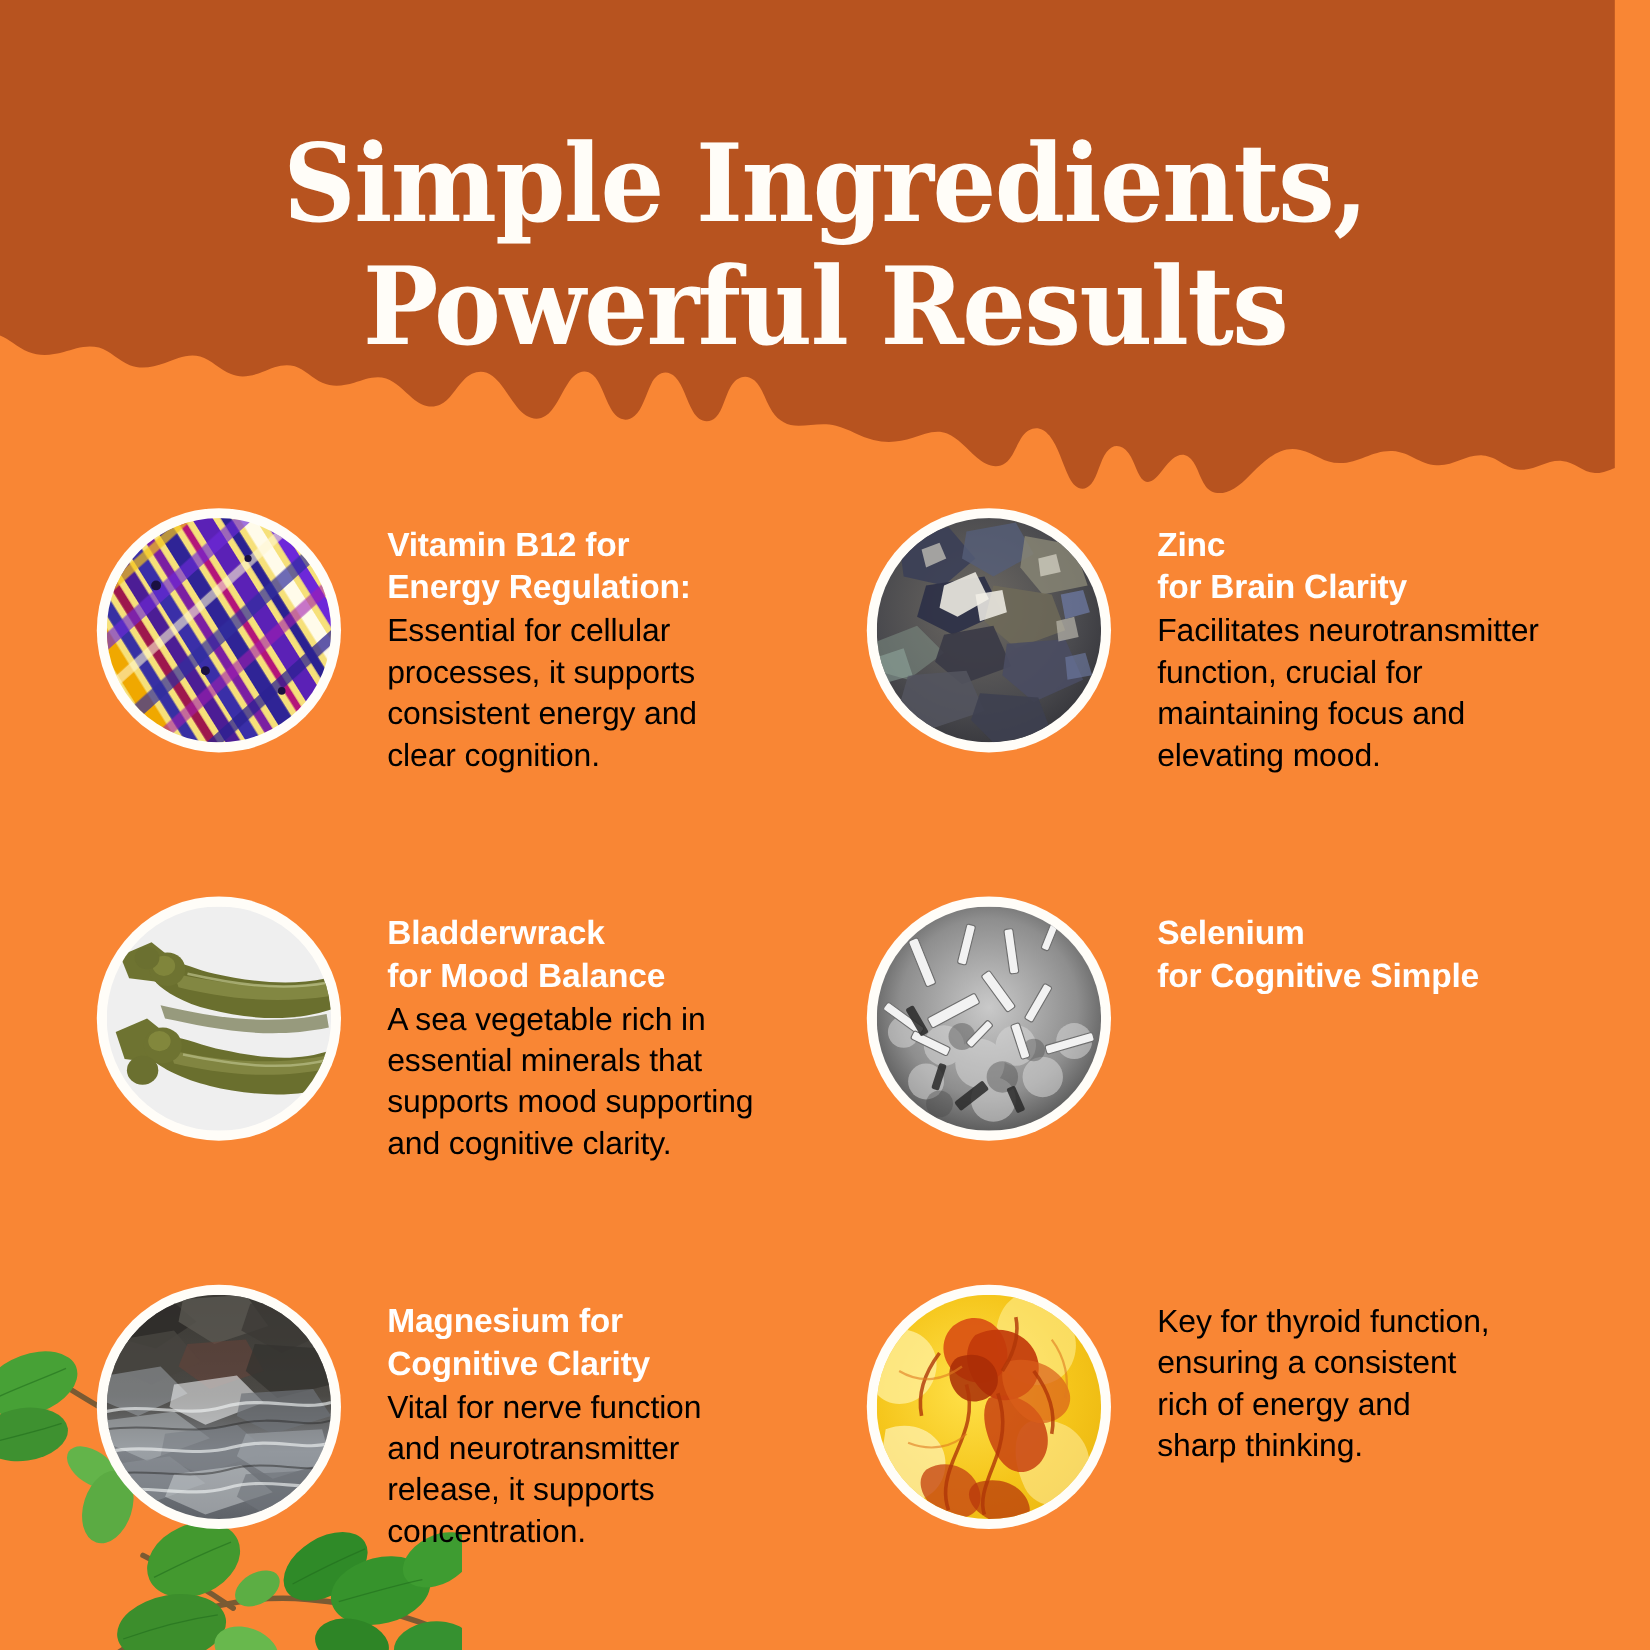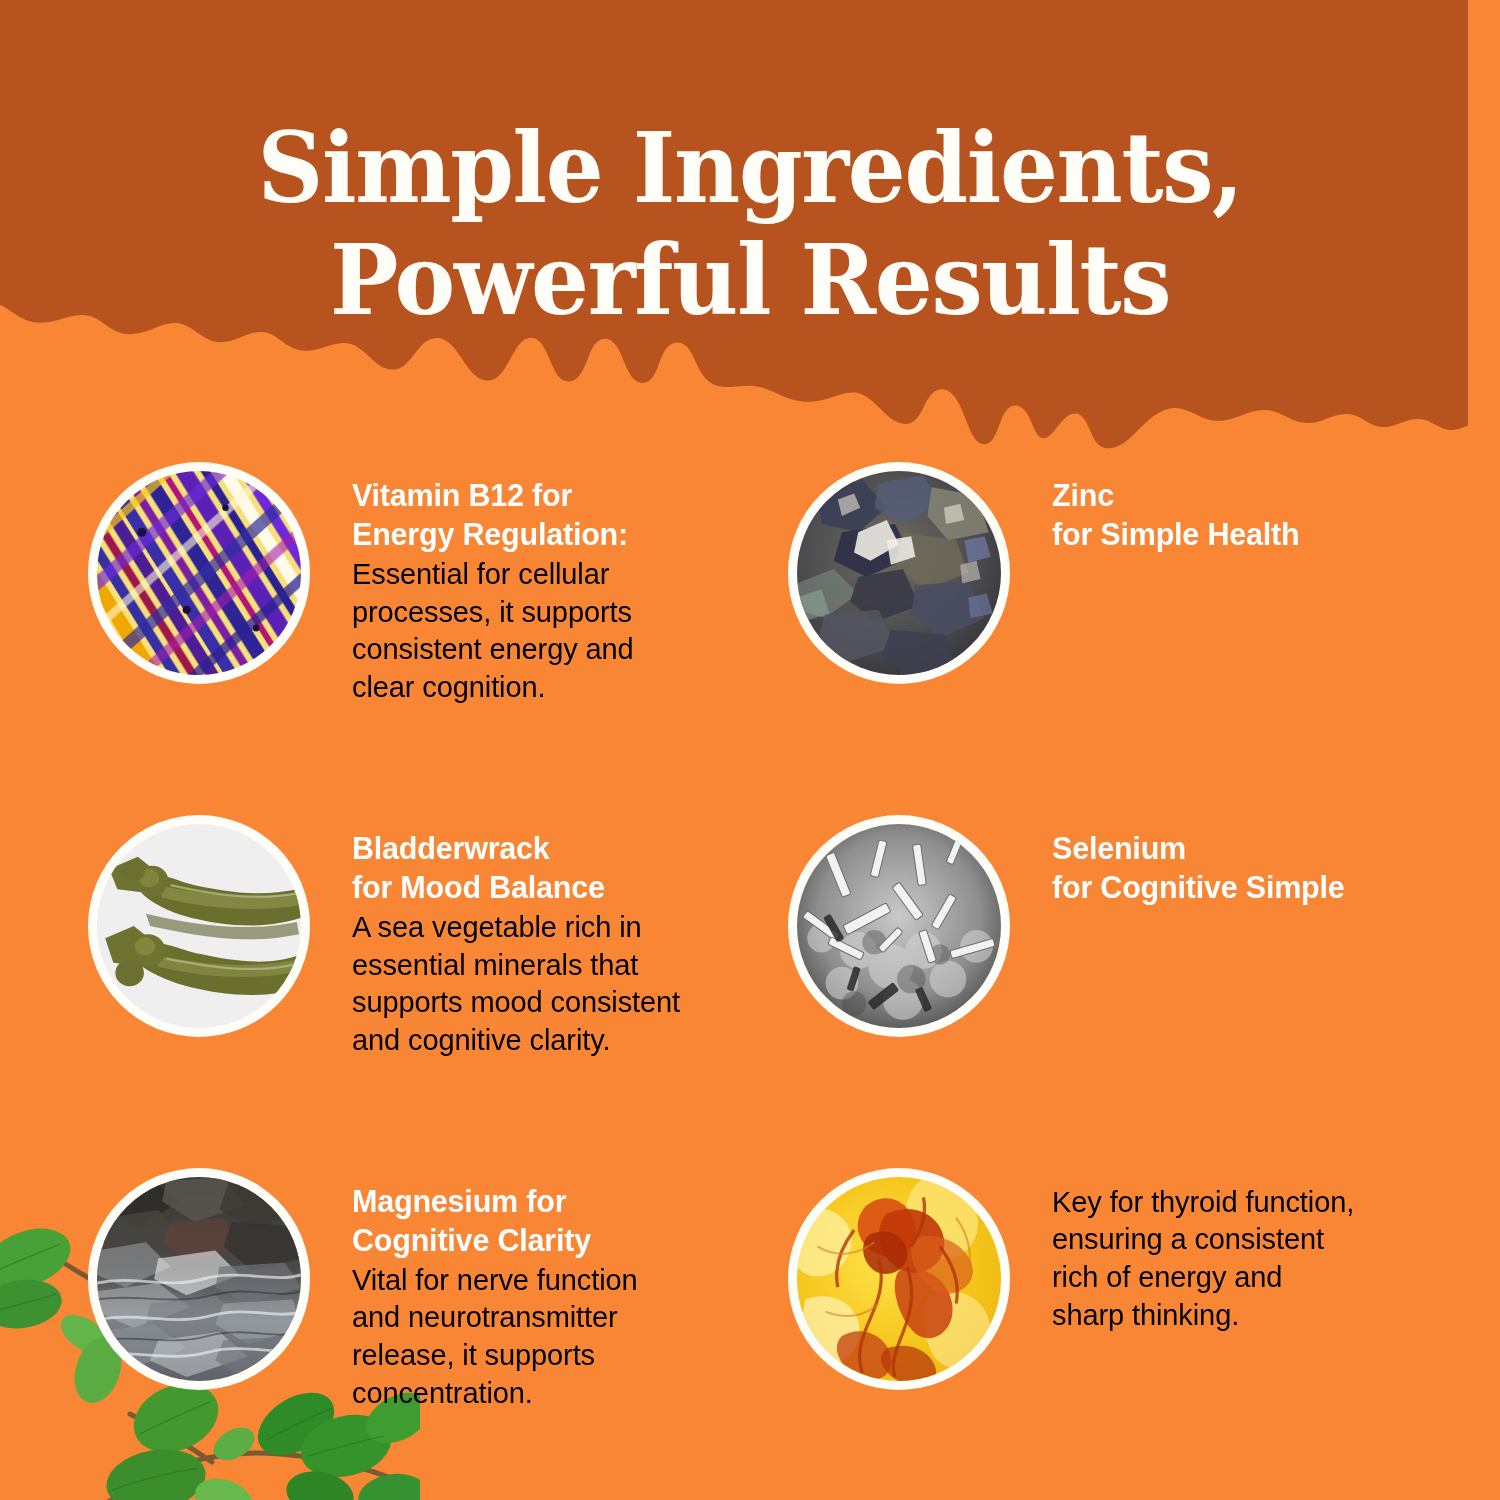--- a/index.html
+++ b/index.html
@@ -213,21 +213,25 @@
           <path d="M72,18 L80,16 L82,24 L73,26Z" fill="#D8D5C8" opacity="0.7"></path>
           <path d="M80,46 L88,44 L90,53 L81,55Z" fill="#C9C6BA" opacity="0.6"></path>
           <path d="M82,34 L92,32 L95,42 L84,45Z" fill="#6F7CA8" opacity="0.7"></path>
           <path d="M84,62 L93,60 L96,70 L85,72Z" fill="#707DA6" opacity="0.6"></path>
           <path d="M0,62 L12,58 L16,70 L2,74Z" fill="#9BB5AA" opacity="0.45"></path>
         </svg>
       </div>
     </div>
     <div class="card-text">
       <div class="card-title">Zinc
-for Simple Health</div>
+for Brain Clarity</div>
+      <div class="card-body">Facilitates neurotransmitter
+function, crucial for
+maintaining focus and
+elevating mood.</div>
     </div>
   </div>
 
   <div class="card col-left">
     <div class="thumb-wrap">
       <div class="thumb">
         <svg viewBox="0 0 100 100" preserveAspectRatio="none" aria-hidden="true">
           <rect width="100" height="100" fill="#EFEFEF"></rect>
           <g>
             <path d="M6,22 L20,16 L30,24 L26,34 L10,32Z" fill="#6E7331"></path>
@@ -247,21 +251,21 @@
           <path d="M36,30 C54,34 76,38 98,34" stroke="#C9CE9A" stroke-width="1.1" fill="none" opacity="0.6"></path>
           <path d="M34,66 C54,70 78,74 100,68" stroke="#C9CE9A" stroke-width="1.1" fill="none" opacity="0.55"></path>
         </svg>
       </div>
     </div>
     <div class="card-text">
       <div class="card-title">Bladderwrack
 for Mood Balance</div>
       <div class="card-body">A sea vegetable rich in
 essential minerals that
-supports mood consistent
+supports mood supporting
 and cognitive clarity.</div>
     </div>
   </div>
 
   <div class="card col-right">
     <div class="thumb-wrap">
       <div class="thumb">
         <svg viewBox="0 0 100 100" preserveAspectRatio="none" aria-hidden="true">
           <defs>
             <radialGradient id="selbg" cx="50%" cy="45%" r="72%">

